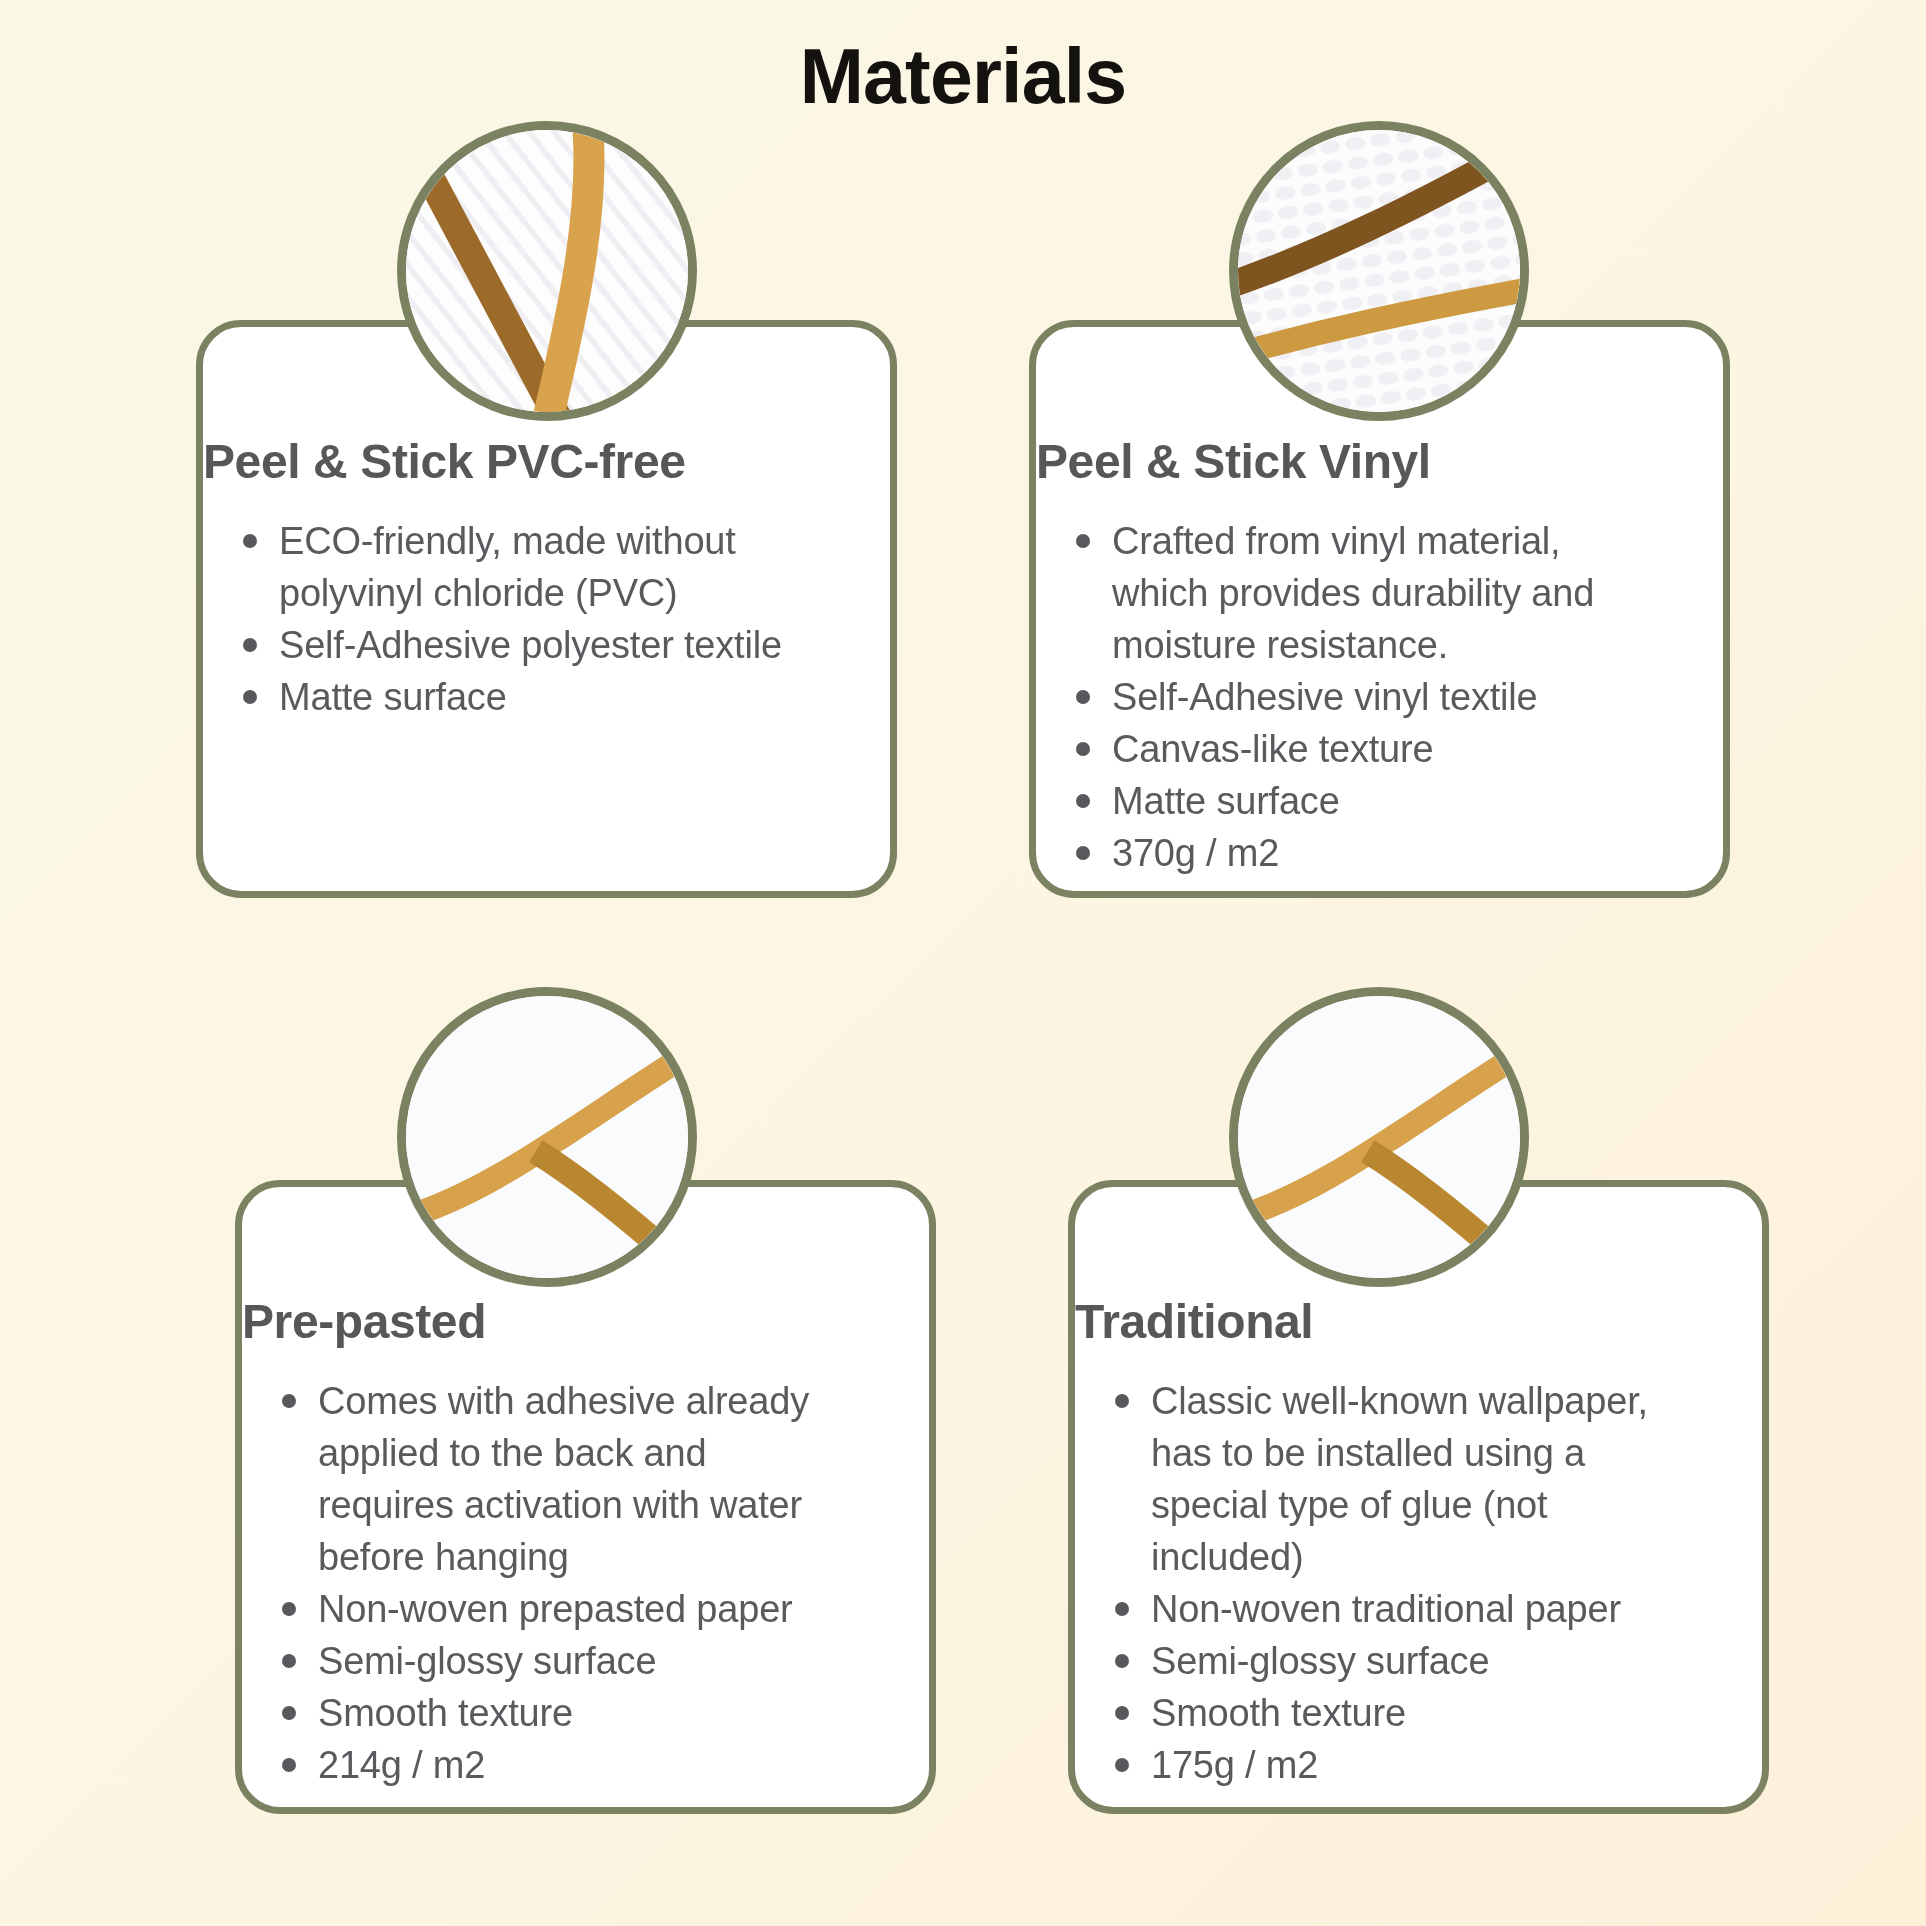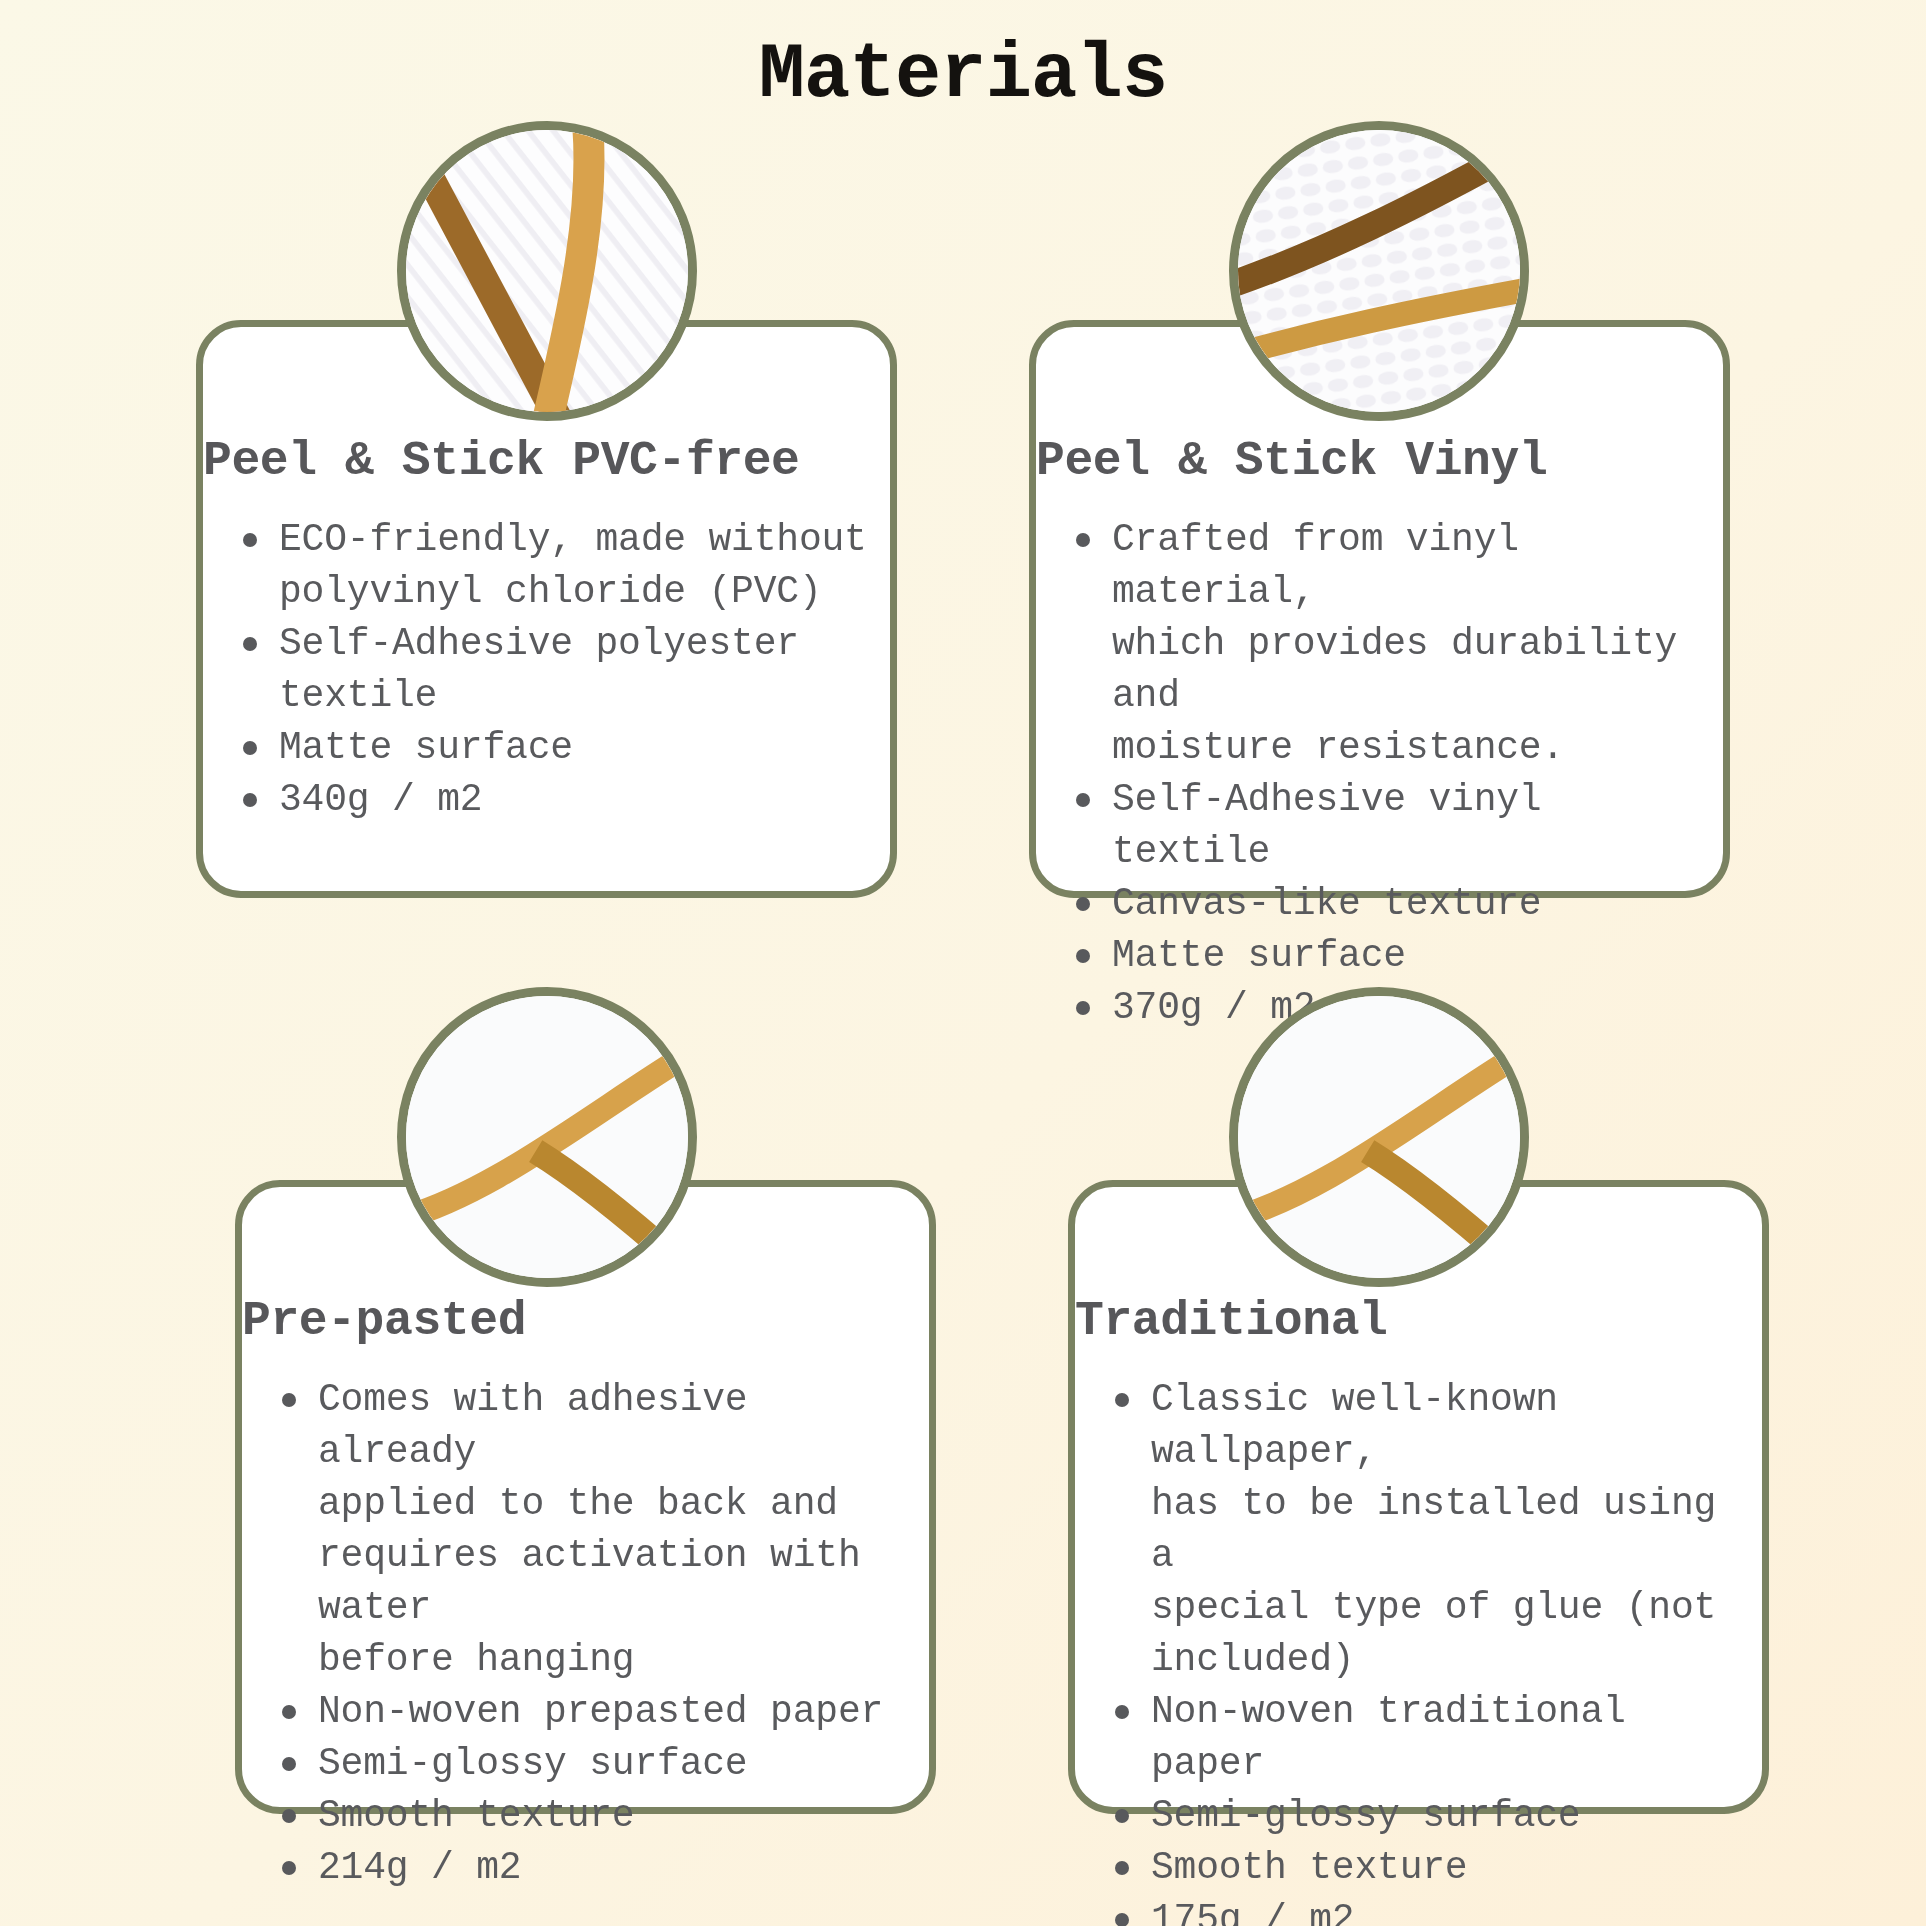--- a/index.html
+++ b/index.html
@@ -1,21 +1,21 @@
 <!DOCTYPE html>
 <html style="font-size:12.3px"><head>
 <meta charset="utf-8">
 <style>
   html,body{margin:0;padding:0;}
   .canvas{
     position:relative;
     width:1926px;height:1926px;
     overflow:hidden;
     background:linear-gradient(135deg,#fbf8e7 0%,#fcf5e2 55%,#fdf0d9 100%);
-    font-family:Liberation Mono, monospace;
+    font-family:Liberation Sans, sans-serif;
   }
   .page-title{
     position:absolute;
     top:32px;left:0;width:100%;
     margin:0;
     text-align:center;
     font-size:77px;
     font-weight:bold;
     letter-spacing:-0.8px;
     color:#14120f;
@@ -85,21 +85,20 @@
 
   <h1 class="page-title">Materials</h1>
 
   <section class="card r1 c1">
     <h2 class="card-title">Peel &amp; Stick PVC-free</h2>
     <ul class="card-bullets">
       <li><span class="bullet-text">ECO-friendly, made without
 polyvinyl chloride (PVC)</span></li>
       <li><span class="bullet-text">Self-Adhesive polyester textile</span></li>
       <li><span class="bullet-text">Matte surface</span></li>
-      <li><span class="bullet-text">340g / m2</span></li>
     </ul>
   </section>
 
   <section class="card r1 c2">
     <h2 class="card-title">Peel &amp; Stick Vinyl</h2>
     <ul class="card-bullets">
       <li><span class="bullet-text">Crafted from vinyl material,
 which provides durability and
 moisture resistance.</span></li>
       <li><span class="bullet-text">Self-Adhesive vinyl textile</span></li>

